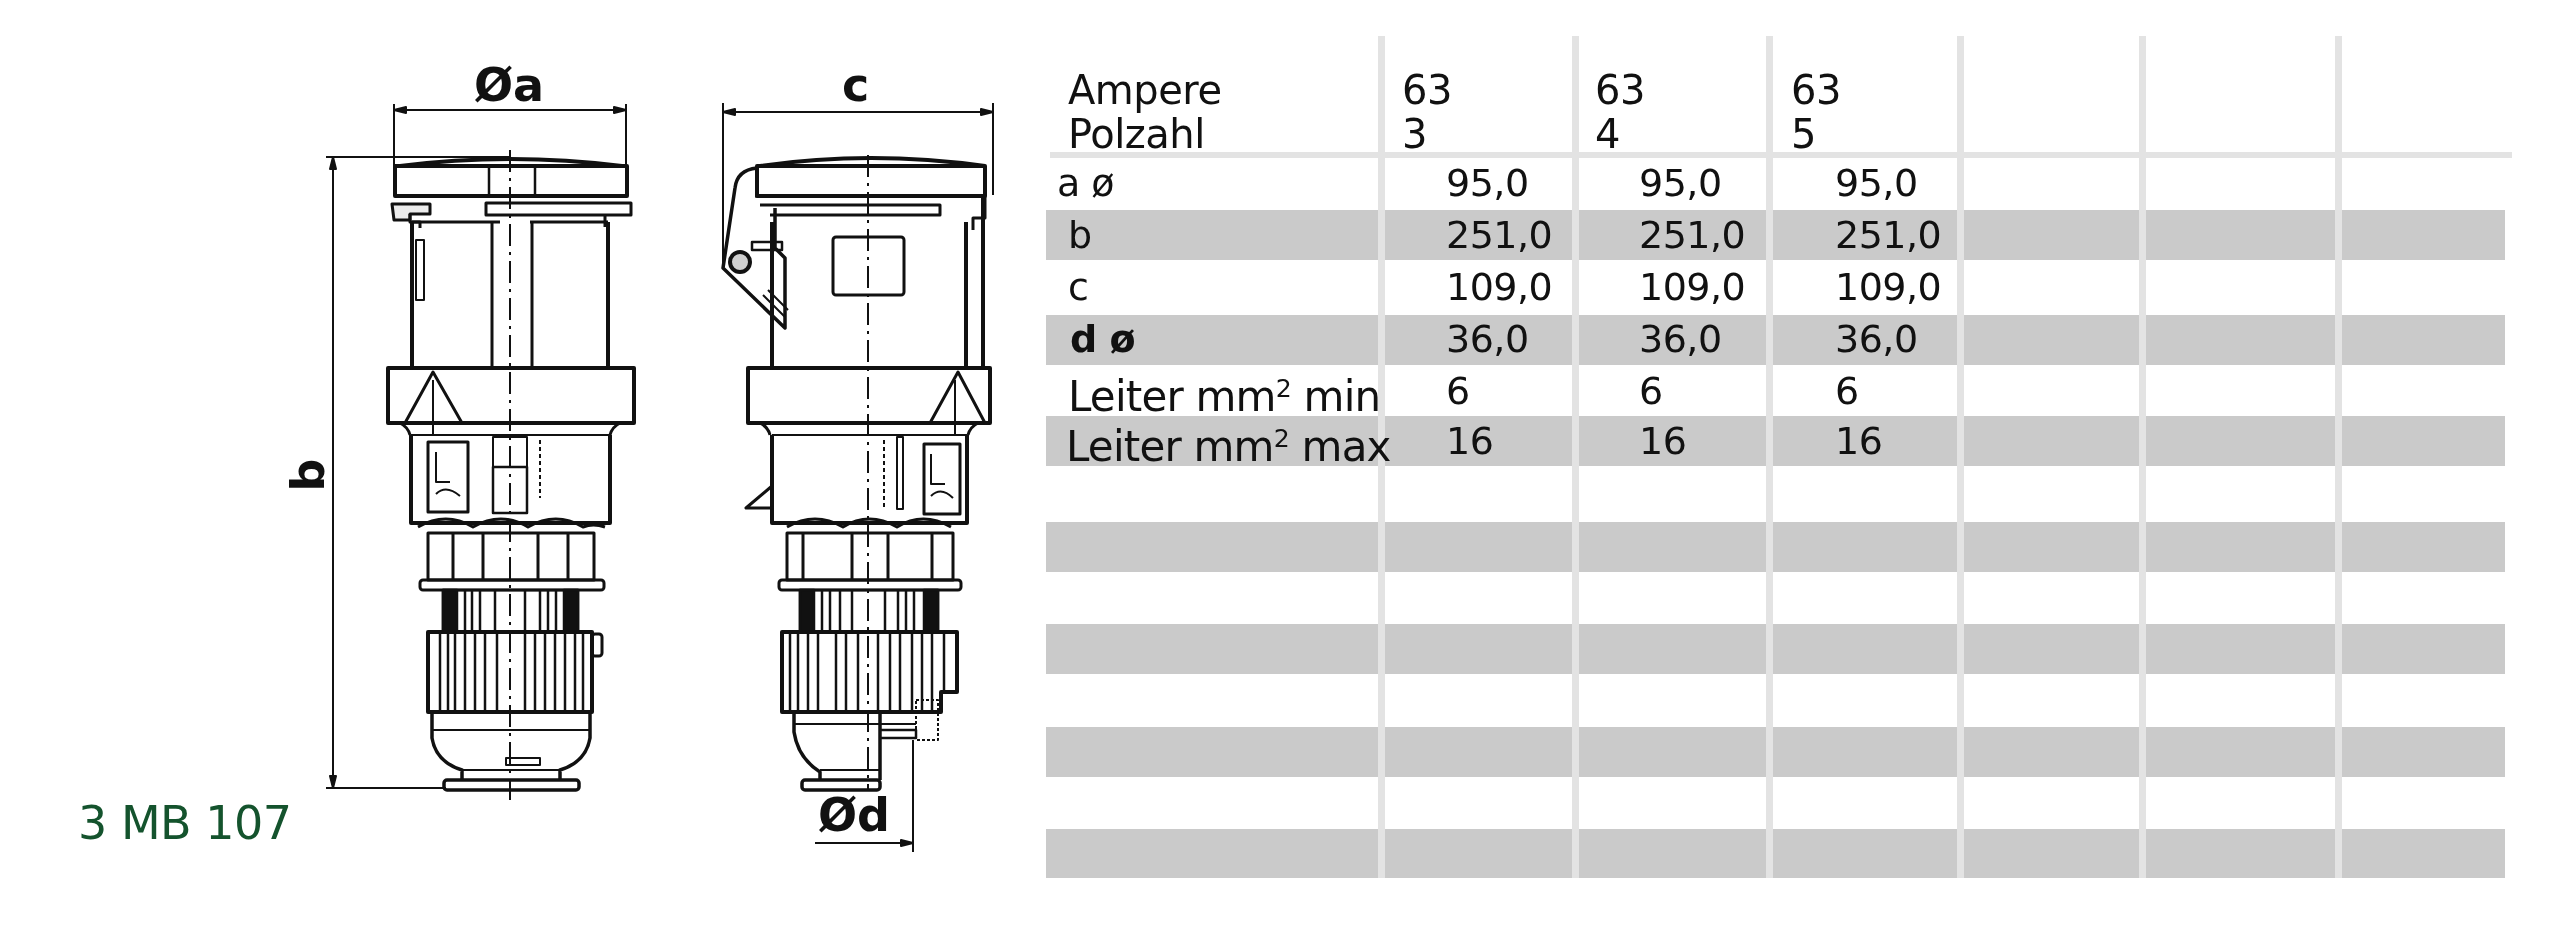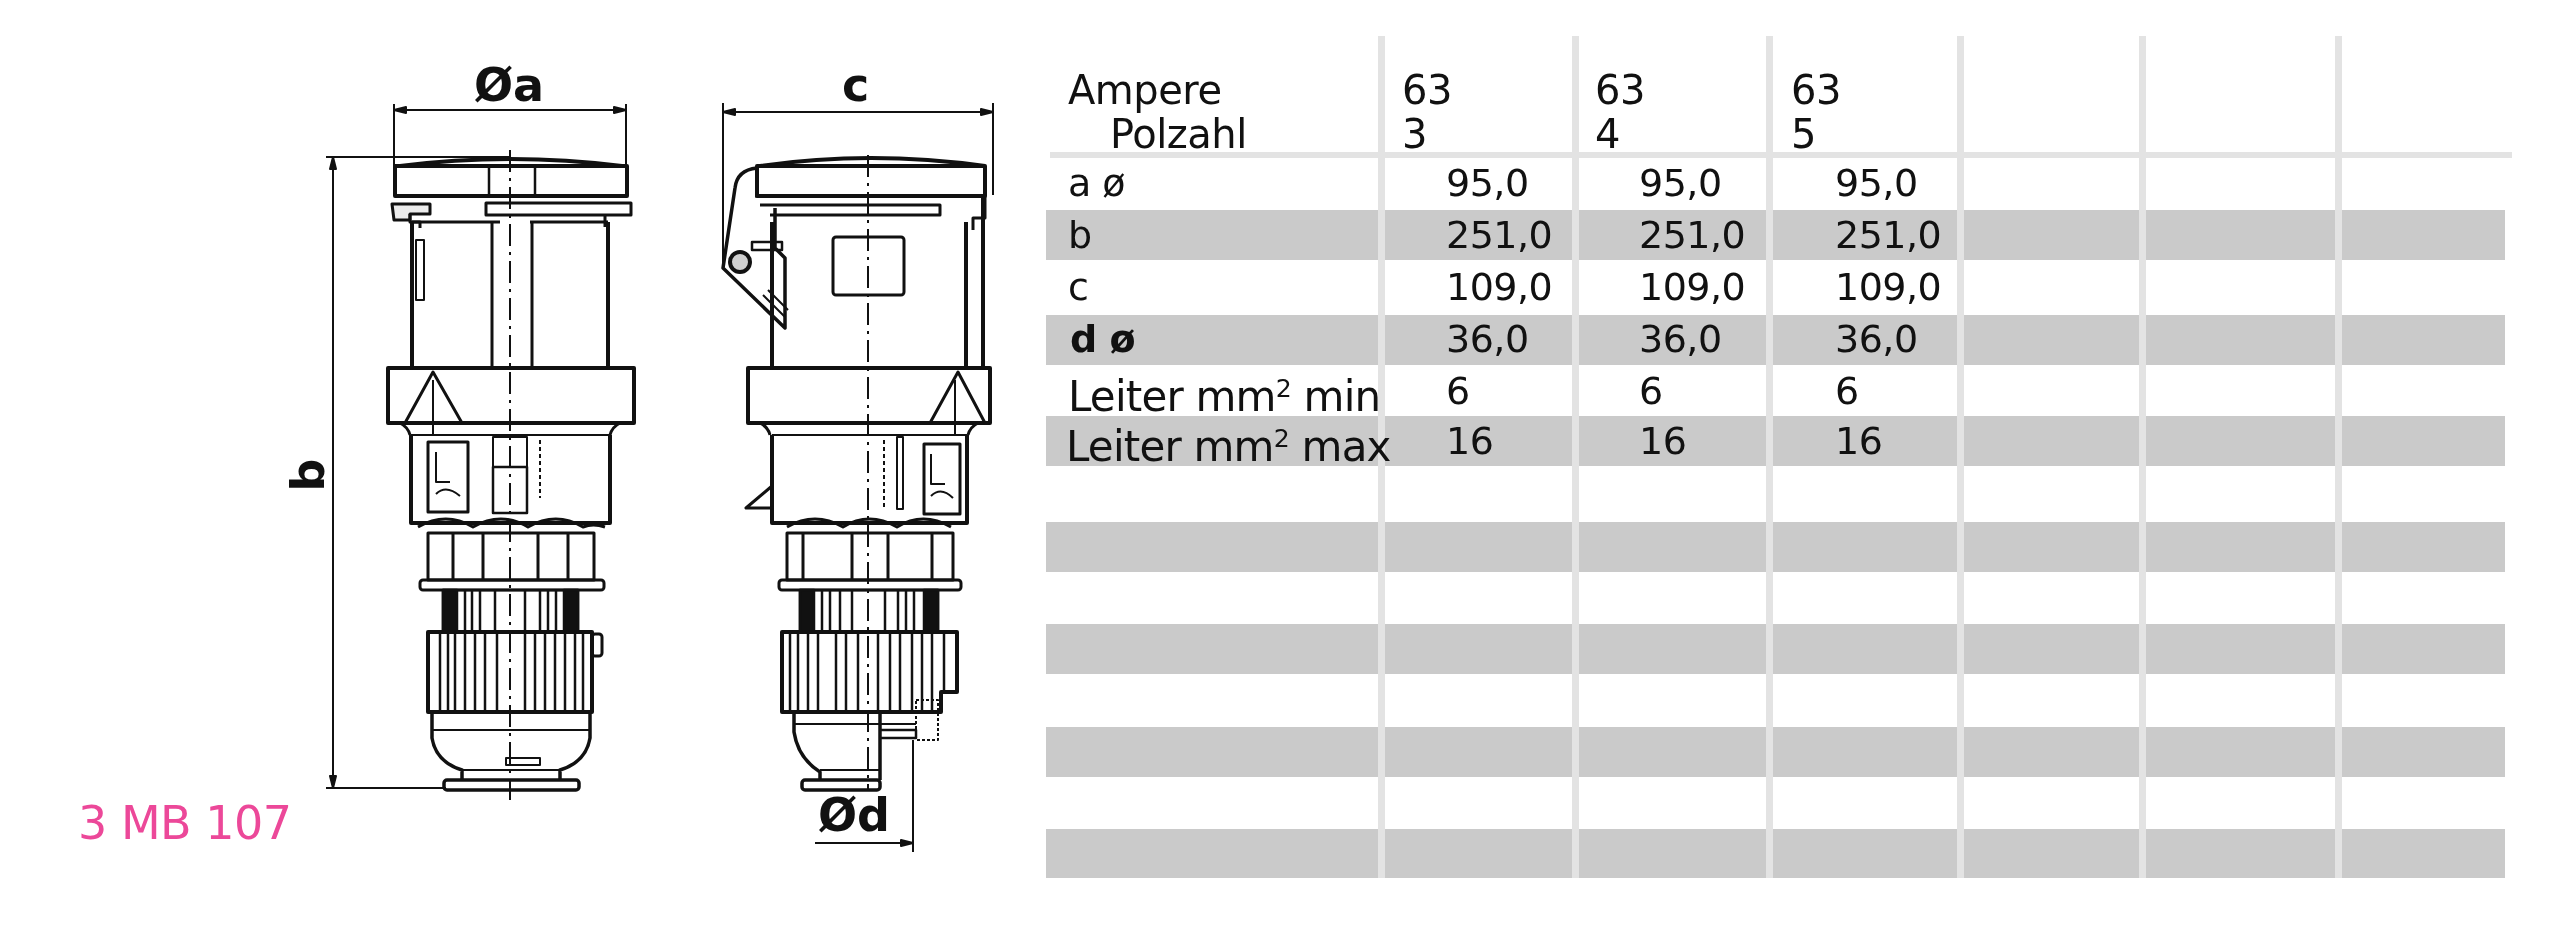--- a/index.html
+++ b/index.html
@@ -3,21 +3,21 @@
 <meta charset="utf-8">
 <style>
   html, body { margin: 0; padding: 0; background: #ffffff; }
   body { width: 2560px; height: 940px; position: relative; overflow: hidden;
          font-family: "DejaVu Sans", "Liberation Sans", sans-serif; color: #111; }
   .drawing { position: absolute; left: 0; top: 0; width: 1040px; height: 940px; }
   .drawing svg { position: absolute; left: 0; top: 0; }
   .dim-label { position: absolute; font-family: "DejaVu Sans", sans-serif; font-weight: bold;
                color: #111; line-height: 1; white-space: nowrap; }
   .model-label { position: absolute; left: 78px; top: 800px; font-size: 46px; line-height: 1;
-                 font-family: "DejaVu Sans", sans-serif; color: #ec4899; letter-spacing: -0.5px; }
+                 font-family: "DejaVu Sans", sans-serif; color: #14532d; letter-spacing: -0.5px; }
 
   
   .spec-table { position: absolute; left: 1046px; top: 36px; width: 1470px; height: 850px; }
   .vdiv { position: absolute; top: 0; width: 7px; height: 842px; background: #e3e3e3; }
   .hdr-line { position: absolute; left: 4px; top: 116px; width: 1462px; height: 6px; background: #e3e3e3; }
   .band { position: absolute; left: 0; width: 1459px; background: #cacaca; }
   .cell { position: absolute; white-space: nowrap; line-height: 1; }
   .hdr { font-weight: normal; font-size: 40px; letter-spacing: -0.5px; }
   .lbl { font-size: 38px; letter-spacing: -0.5px; }
   .lbl.small { font-size: 42px; letter-spacing: -0.8px; }
@@ -238,30 +238,30 @@
   <div class="hdr-line"></div>
 
   <div class="vdiv" style="left:332px;"></div>
   <div class="vdiv" style="left:526px;"></div>
   <div class="vdiv" style="left:720px;"></div>
   <div class="vdiv" style="left:911px;"></div>
   <div class="vdiv" style="left:1093px;"></div>
   <div class="vdiv" style="left:1289px;"></div>
 
   <div class="cell hdr" style="left:22px; top:34px;">Ampere</div>
-  <div class="cell hdr" style="left:22px; top:78px;margin-left:42px;">Polzahl</div>
+  <div class="cell hdr" style="left:22px; top:78px;">Polzahl</div>
 
   <div class="cell hdr" style="left:356px; top:34px;">63</div>
   <div class="cell hdr" style="left:356px; top:78px;">3</div>
   <div class="cell hdr" style="left:549px; top:34px;">63</div>
   <div class="cell hdr" style="left:549px; top:78px;">4</div>
   <div class="cell hdr" style="left:745px; top:34px;">63</div>
   <div class="cell hdr" style="left:745px; top:78px;">5</div>
 
-  <div class="cell lbl" style="left:22px; top:128px;">a ø</div>
+  <div class="cell lbl" style="left:11px; top:128px;">a ø</div>
   <div class="cell val" style="left:356px; top:128px;">95,0</div>
   <div class="cell val" style="left:549px; top:128px;">95,0</div>
   <div class="cell val" style="left:745px; top:128px;">95,0</div>
 
   <div class="cell lbl" style="left:22px; top:180px;">b</div>
   <div class="cell val" style="left:356px; top:180px;">251,0</div>
   <div class="cell val" style="left:549px; top:180px;">251,0</div>
   <div class="cell val" style="left:745px; top:180px;">251,0</div>
 
   <div class="cell lbl" style="left:22px; top:232px;">c</div>

